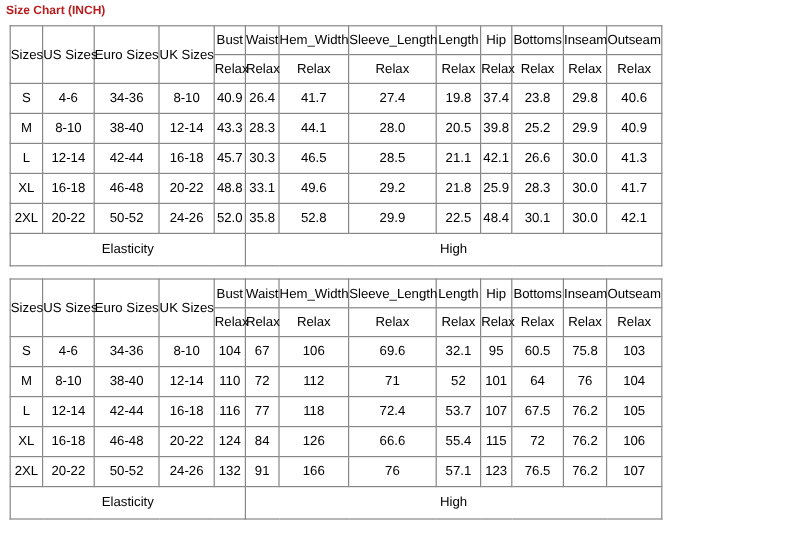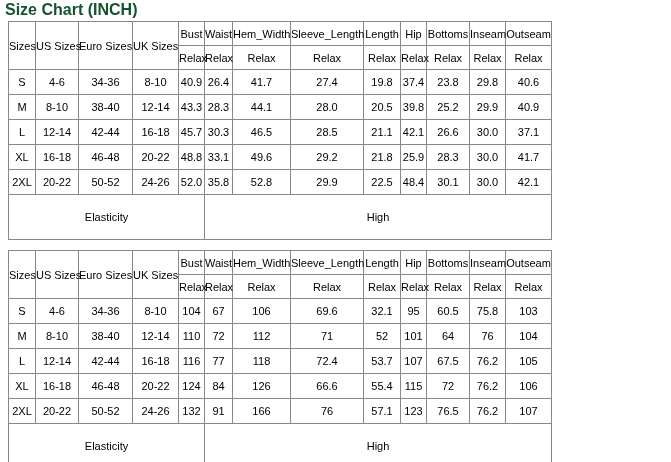--- a/index.html
+++ b/index.html
@@ -11,25 +11,25 @@
     overflow: hidden;
     font-family: "Liberation Sans", "DejaVu Sans", sans-serif;
     color: #000000;
   }
   .page {
     padding: 3px 0 0 5px;
   }
   .chart-section { margin: 0; }
   .chart-section.first { margin-bottom: 10px; }
   .chart-title {
-    font-size: 16px;
+    font-size: 10px;
     font-weight: bold;
     line-height: 14px;
     margin: 0 0 4px 0;
-    color: #14532d;
+    color: #b91c1c;
   }
   table.size-table {
     border-collapse: collapse;
     table-layout: fixed;
     width: 543px;
     margin-left: 3px;
     font-size: 11px;
     color: #000000;
   }
   table.size-table th,
@@ -37,21 +37,21 @@
     border: 1px solid #878787;
     text-align: center;
     vertical-align: middle;
     padding: 0;
     font-weight: normal;
     white-space: nowrap;
     overflow: visible;
   }
   table.size-table thead tr { height: 24px; }
   table.size-table tbody tr { height: 25px; }
-  table.size-table tfoot tr { height: 45px; }
+  table.size-table tfoot tr { height: 27px; }
 </style>
 </head>
 <body>
 
 <div class="page">
 
   <section class="chart-section first">
     <div class="chart-title">Size Chart (INCH)</div>
     <table class="size-table">
         <colgroup>
@@ -134,21 +134,21 @@
             <td>42-44</td>
             <td>16-18</td>
             <td>45.7</td>
             <td>30.3</td>
             <td>46.5</td>
             <td>28.5</td>
             <td>21.1</td>
             <td>42.1</td>
             <td>26.6</td>
             <td>30.0</td>
-            <td>37.1</td>
+            <td>41.3</td>
           </tr>
           <tr>
             <td>XL</td>
             <td>16-18</td>
             <td>46-48</td>
             <td>20-22</td>
             <td>48.8</td>
             <td>33.1</td>
             <td>49.6</td>
             <td>29.2</td>

